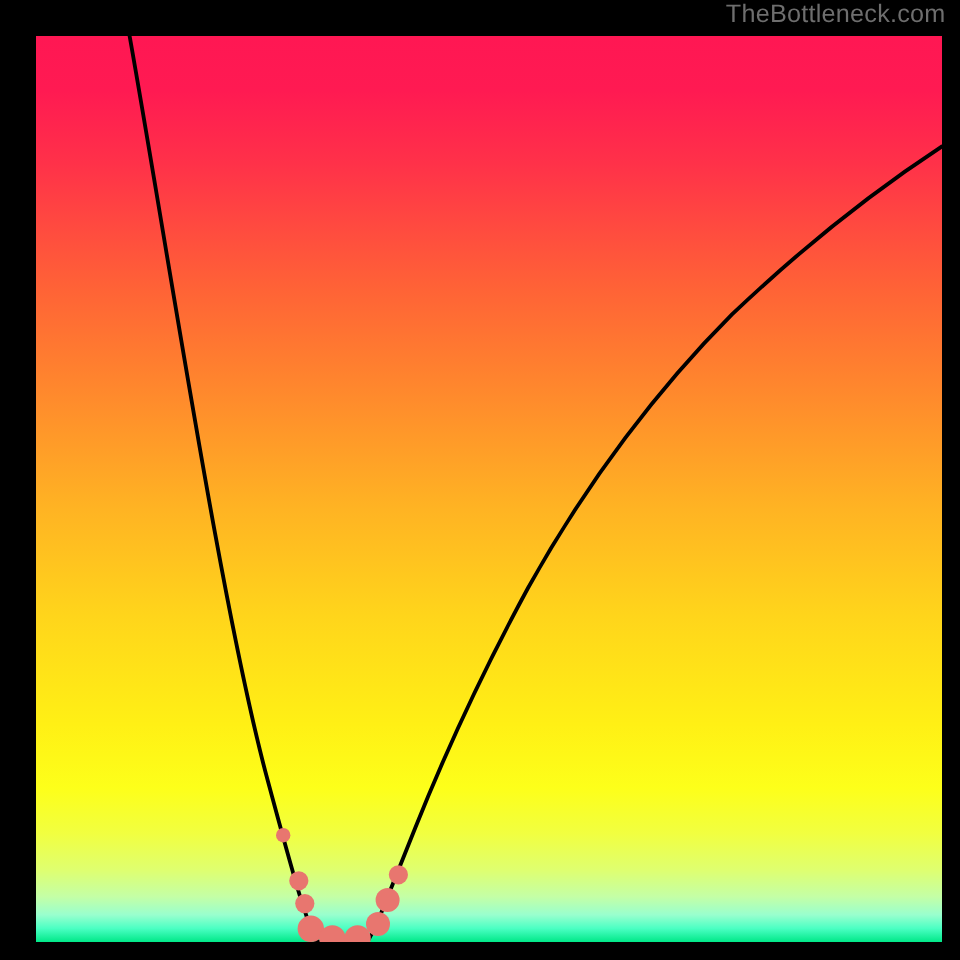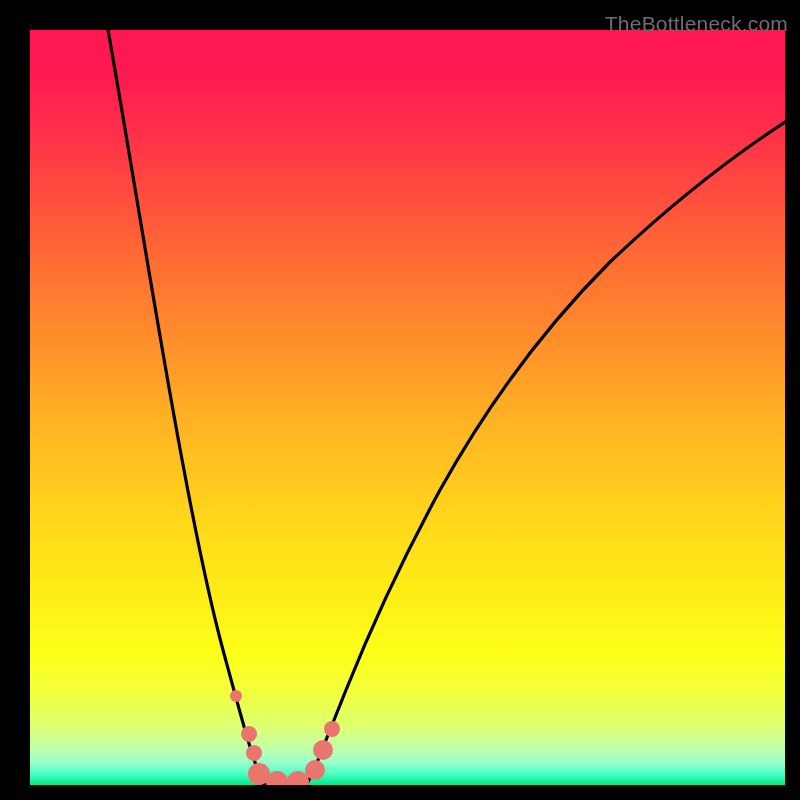--- a/index.html
+++ b/index.html
@@ -44,21 +44,21 @@
   }
   .plot-area svg {
     position: absolute;
     left: 0;
     top: 0;
     width: 755px;
     height: 755px;
   }
   .watermark {
     position: absolute;
-    top: 12px;
+    top: 0;
     right: 12px;
     color: #6e6e6e;
     font-size: 21px;
     font-weight: 500;
     letter-spacing: 0.2px;
   }
 </style>
 </head>
 <body>
 

